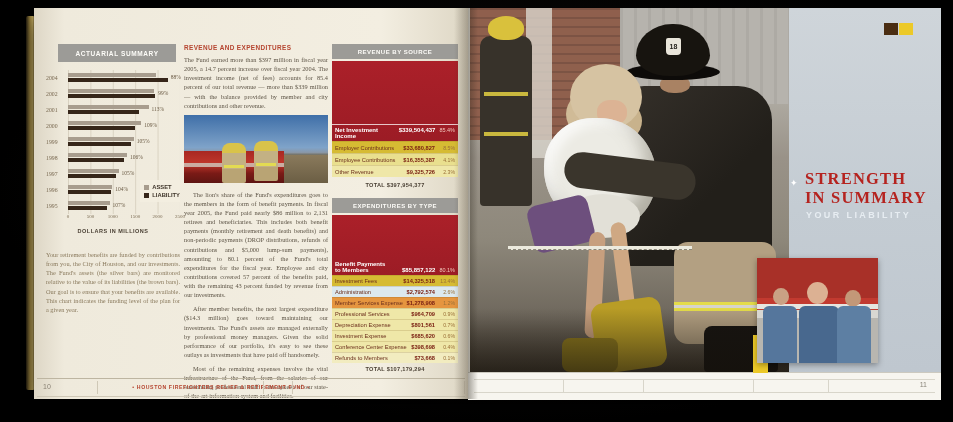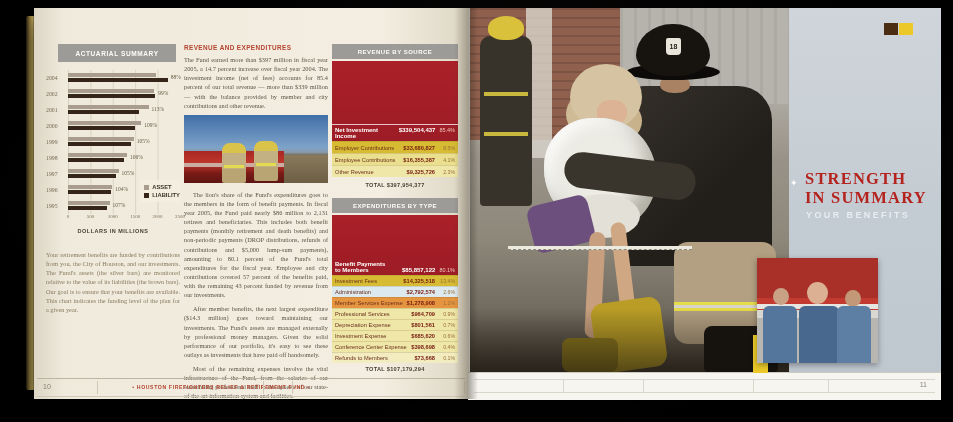--- a/index.html
+++ b/index.html
@@ -407,21 +407,21 @@
       </div>
 
       <div class="side-panel">
         <div class="sq sq-brown"></div>
         <div class="sq sq-yellow"></div>
         <span class="star">✦</span>
         <div class="headline">
           <div>STRENGTH</div>
           <div>IN SUMMARY</div>
         </div>
-        <div class="subhead">YOUR BENEFITS</div>
+        <div class="subhead">YOUR LIABILITY</div>
       </div>
 
       <div class="yellow-accent"></div>
 
       <div class="small-photo">
         <div class="sp sp-band"></div>
         <div class="sp head h1"></div>
         <div class="sp head h2"></div>
         <div class="sp head h3"></div>
         <div class="sp shirt s1"></div>

